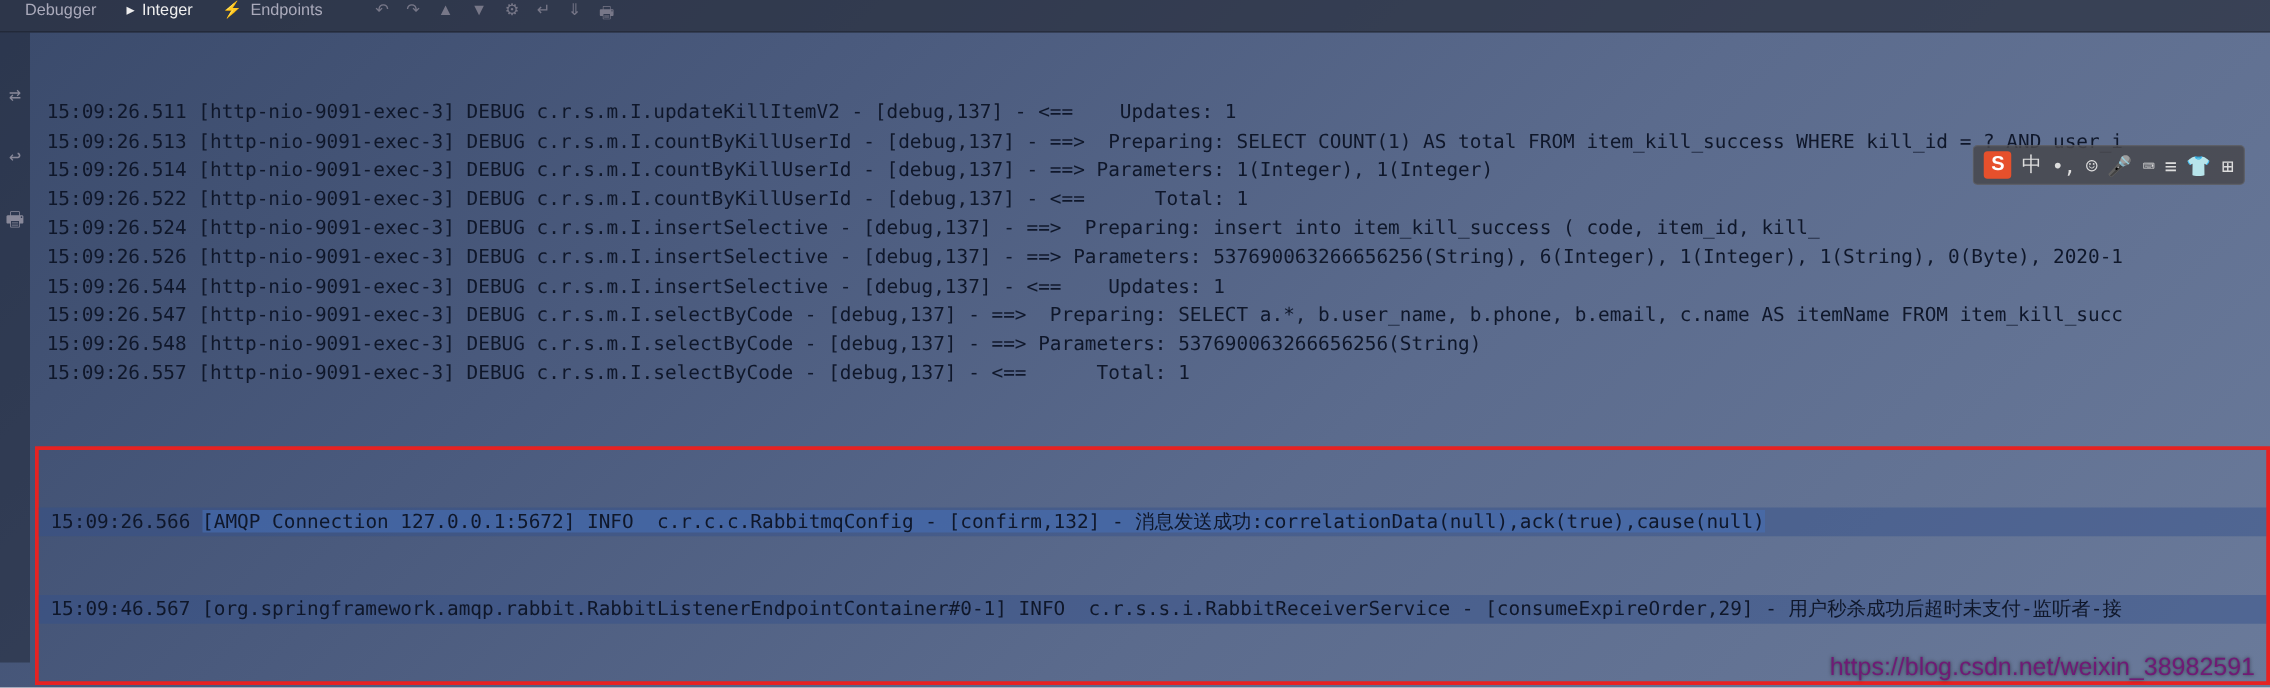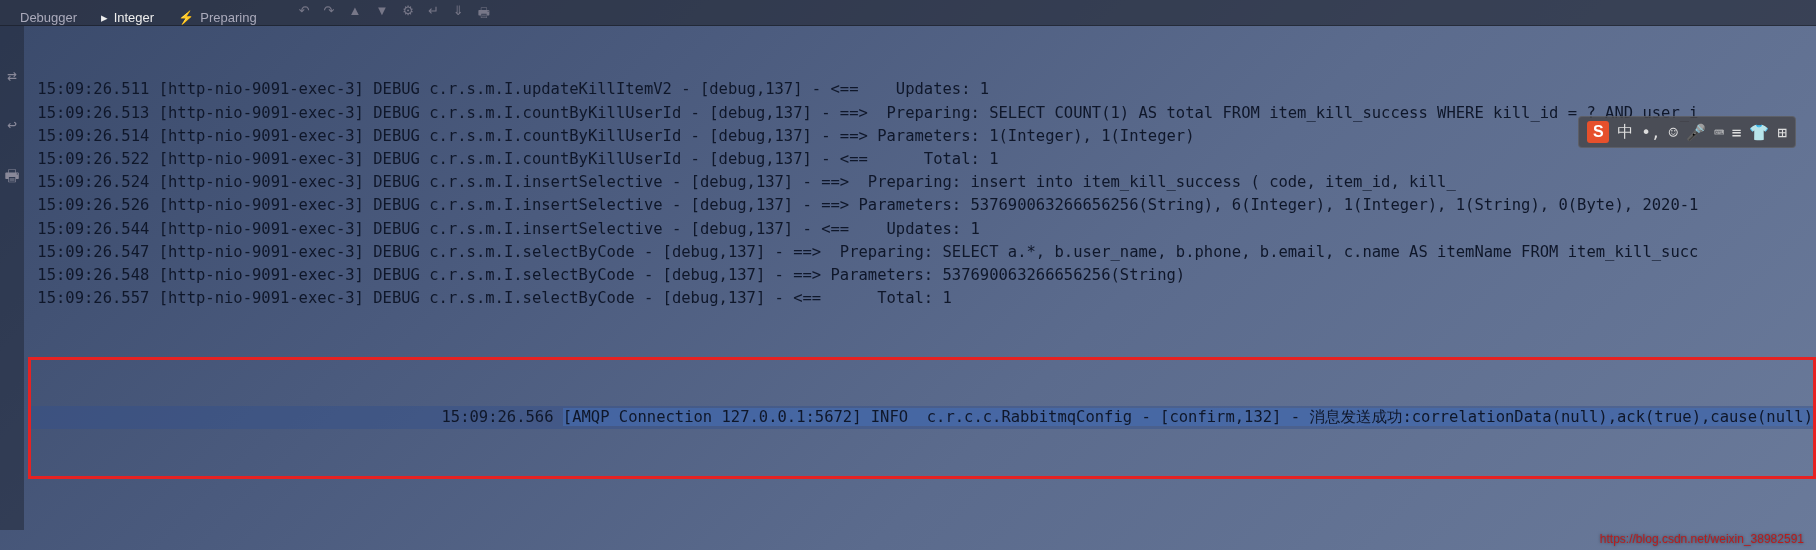--- a/index.html
+++ b/index.html
@@ -8,21 +8,21 @@
       background: linear-gradient(135deg, #3a4a6b 0%, #4a5a7d 30%, #5b6b8d 60%, #6a7a9a 100%);
       color: #e8e8e8;
       width: 1816px;
       height: 550px;
       overflow: hidden;
       position: relative;
     }
     .top-bar {
       height: 26px;
       display: flex;
-      align-items: flex-end;
+      align-items: flex-start;
       padding: 0 8px;
       background: rgba(40, 45, 60, 0.7);
       border-bottom: 1px solid rgba(0,0,0,0.3);
       font-size: 13px;
       font-family: -apple-system, sans-serif;
     }
     .tab {
       padding: 0 12px;
       display: flex;
       align-items: center;
@@ -56,34 +56,33 @@
       font-size: 15.5px;
       line-height: 23.2px;
       white-space: pre;
       overflow: hidden;
     }
     .log-line { color: #0f172a; }
     .highlight-box {
       border: 3px solid #e62222;
       margin: 0px 0;
       padding: 0;
-      text-align: right;
     }
     .highlight-box .log-line {
       background: rgba(50, 80, 140, 0.45);
     }
     .selected-text {
       background: rgba(70, 110, 180, 0.6);
     }
     .watermark {
       position: absolute;
       bottom: 4px;
       right: 12px;
-      color: #b91c1c;
-      font-size: 12px;
+      color: #701a75;
+      font-size: 20px;
       font-family: sans-serif;
       text-shadow: 0 0 3px rgba(0,0,0,0.5);
     }
     .floating-ime {
       position: absolute;
       top: 116px;
       right: 20px;
       background: rgba(70,70,75,0.85);
       border-radius: 4px;
       padding: 4px 8px;
@@ -111,21 +110,21 @@
 <body>
 
 <div class="top-bar">
   <div class="tab">Debugger</div>
   <div class="tab active">
     <span>▸</span>
     <span>Integer</span>
   </div>
   <div class="tab">
     <span style="color:#e6802c;">⚡</span>
-    <span>Preparing</span>
+    <span>Endpoints</span>
   </div>
   <div class="tool-icons">
     <span>↶</span>
     <span>↷</span>
     <span>▲</span>
     <span>▼</span>
     <span>⚙</span>
     <span>↵</span>
     <span>⇓</span>
     <span>🖶</span>
@@ -135,20 +134,21 @@
 <div class="left-gutter">
   <span>⇄</span>
   <span>↩</span>
   <span>🖶</span>
 </div>
 
 <div class="console-area">
   <div id="logs-before"><div class="log-line"> 15:09:26.511 [http-nio-9091-exec-3] DEBUG c.r.s.m.I.updateKillItemV2 - [debug,137] - &lt;==    Updates: 1</div><div class="log-line"> 15:09:26.513 [http-nio-9091-exec-3] DEBUG c.r.s.m.I.countByKillUserId - [debug,137] - ==&gt;  Preparing: SELECT COUNT(1) AS total FROM item_kill_success WHERE kill_id = ? AND user_i</div><div class="log-line"> 15:09:26.514 [http-nio-9091-exec-3] DEBUG c.r.s.m.I.countByKillUserId - [debug,137] - ==&gt; Parameters: 1(Integer), 1(Integer)</div><div class="log-line"> 15:09:26.522 [http-nio-9091-exec-3] DEBUG c.r.s.m.I.countByKillUserId - [debug,137] - &lt;==      Total: 1</div><div class="log-line"> 15:09:26.524 [http-nio-9091-exec-3] DEBUG c.r.s.m.I.insertSelective - [debug,137] - ==&gt;  Preparing: insert into item_kill_success ( code, item_id, kill_</div><div class="log-line"> 15:09:26.526 [http-nio-9091-exec-3] DEBUG c.r.s.m.I.insertSelective - [debug,137] - ==&gt; Parameters: 537690063266656256(String), 6(Integer), 1(Integer), 1(String), 0(Byte), 2020-1</div><div class="log-line"> 15:09:26.544 [http-nio-9091-exec-3] DEBUG c.r.s.m.I.insertSelective - [debug,137] - &lt;==    Updates: 1</div><div class="log-line"> 15:09:26.547 [http-nio-9091-exec-3] DEBUG c.r.s.m.I.selectByCode - [debug,137] - ==&gt;  Preparing: SELECT a.*, b.user_name, b.phone, b.email, c.name AS itemName FROM item_kill_succ</div><div class="log-line"> 15:09:26.548 [http-nio-9091-exec-3] DEBUG c.r.s.m.I.selectByCode - [debug,137] - ==&gt; Parameters: 537690063266656256(String)</div><div class="log-line"> 15:09:26.557 [http-nio-9091-exec-3] DEBUG c.r.s.m.I.selectByCode - [debug,137] - &lt;==      Total: 1</div></div>
   <div class="highlight-box">
     <div class="log-line"><span id="hl0-a"> 15:09:26.566 </span><span class="selected-text" id="hl0-b">[AMQP Connection 127.0.0.1:5672] INFO  c.r.c.c.RabbitmqConfig - [confirm,132] - 消息发送成功:correlationData(null),ack(true),cause(null)</span></div>
+    <div class="log-line"> 15:09:46.567 [org.springframework.amqp.rabbit.RabbitListenerEndpointContainer#0-1] INFO  c.r.s.s.i.RabbitReceiverService - [consumeExpireOrder,29] - 用户秒杀成功后超时未支付-监听者-接</div>
   </div>
   
 </div>
 
 <div class="floating-ime">
   <span class="ime-s">S</span>
   <span>中</span>
   <span>•,</span>
   <span>☺</span>
   <span>🎤</span>

